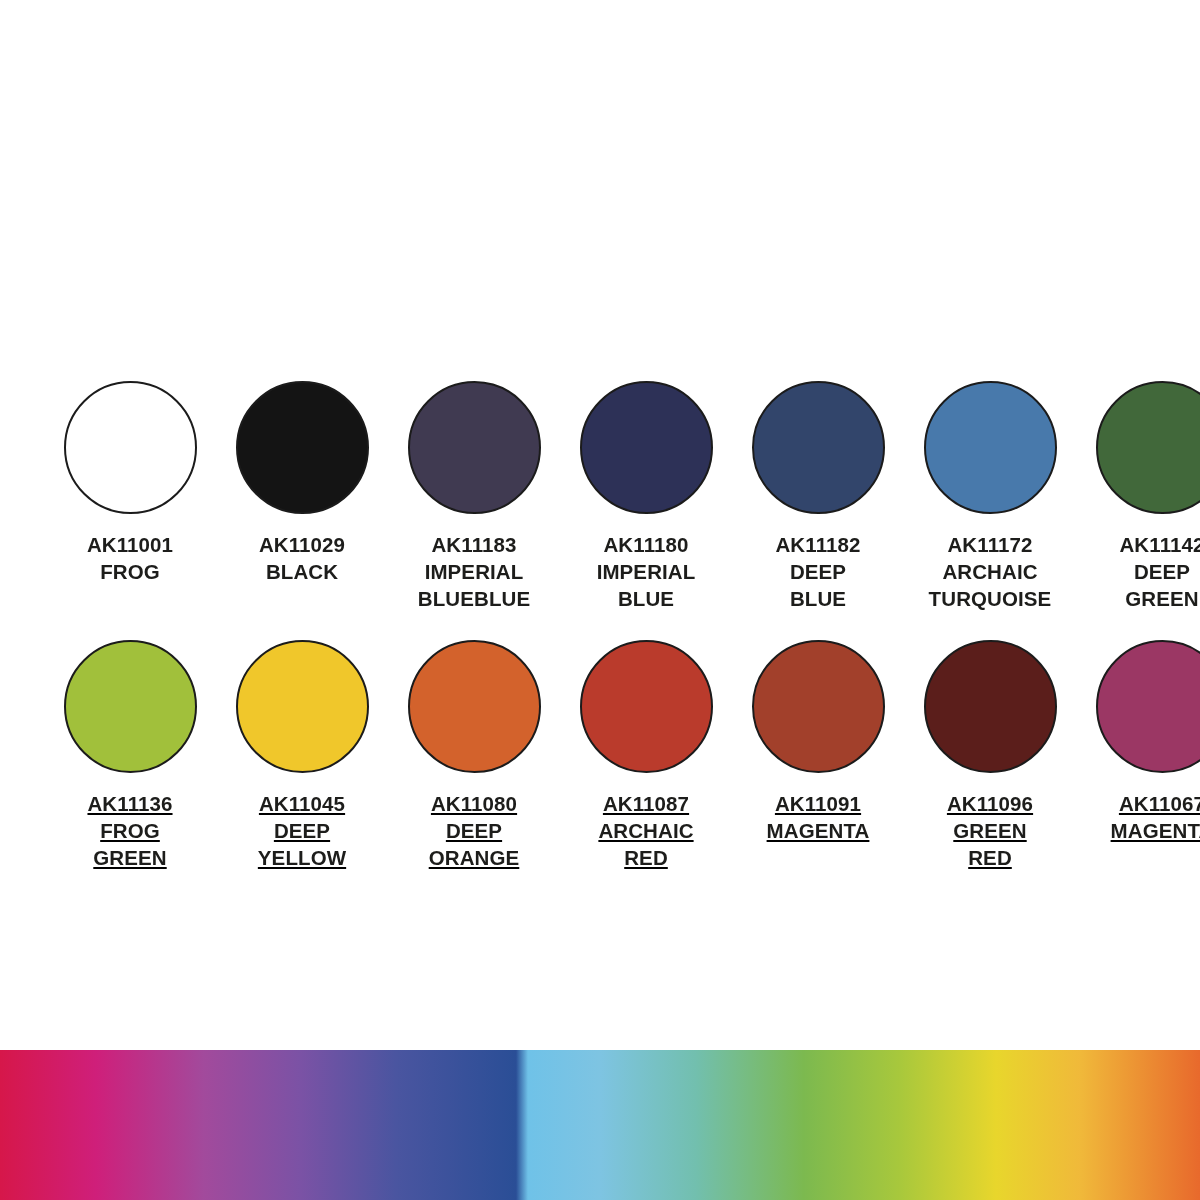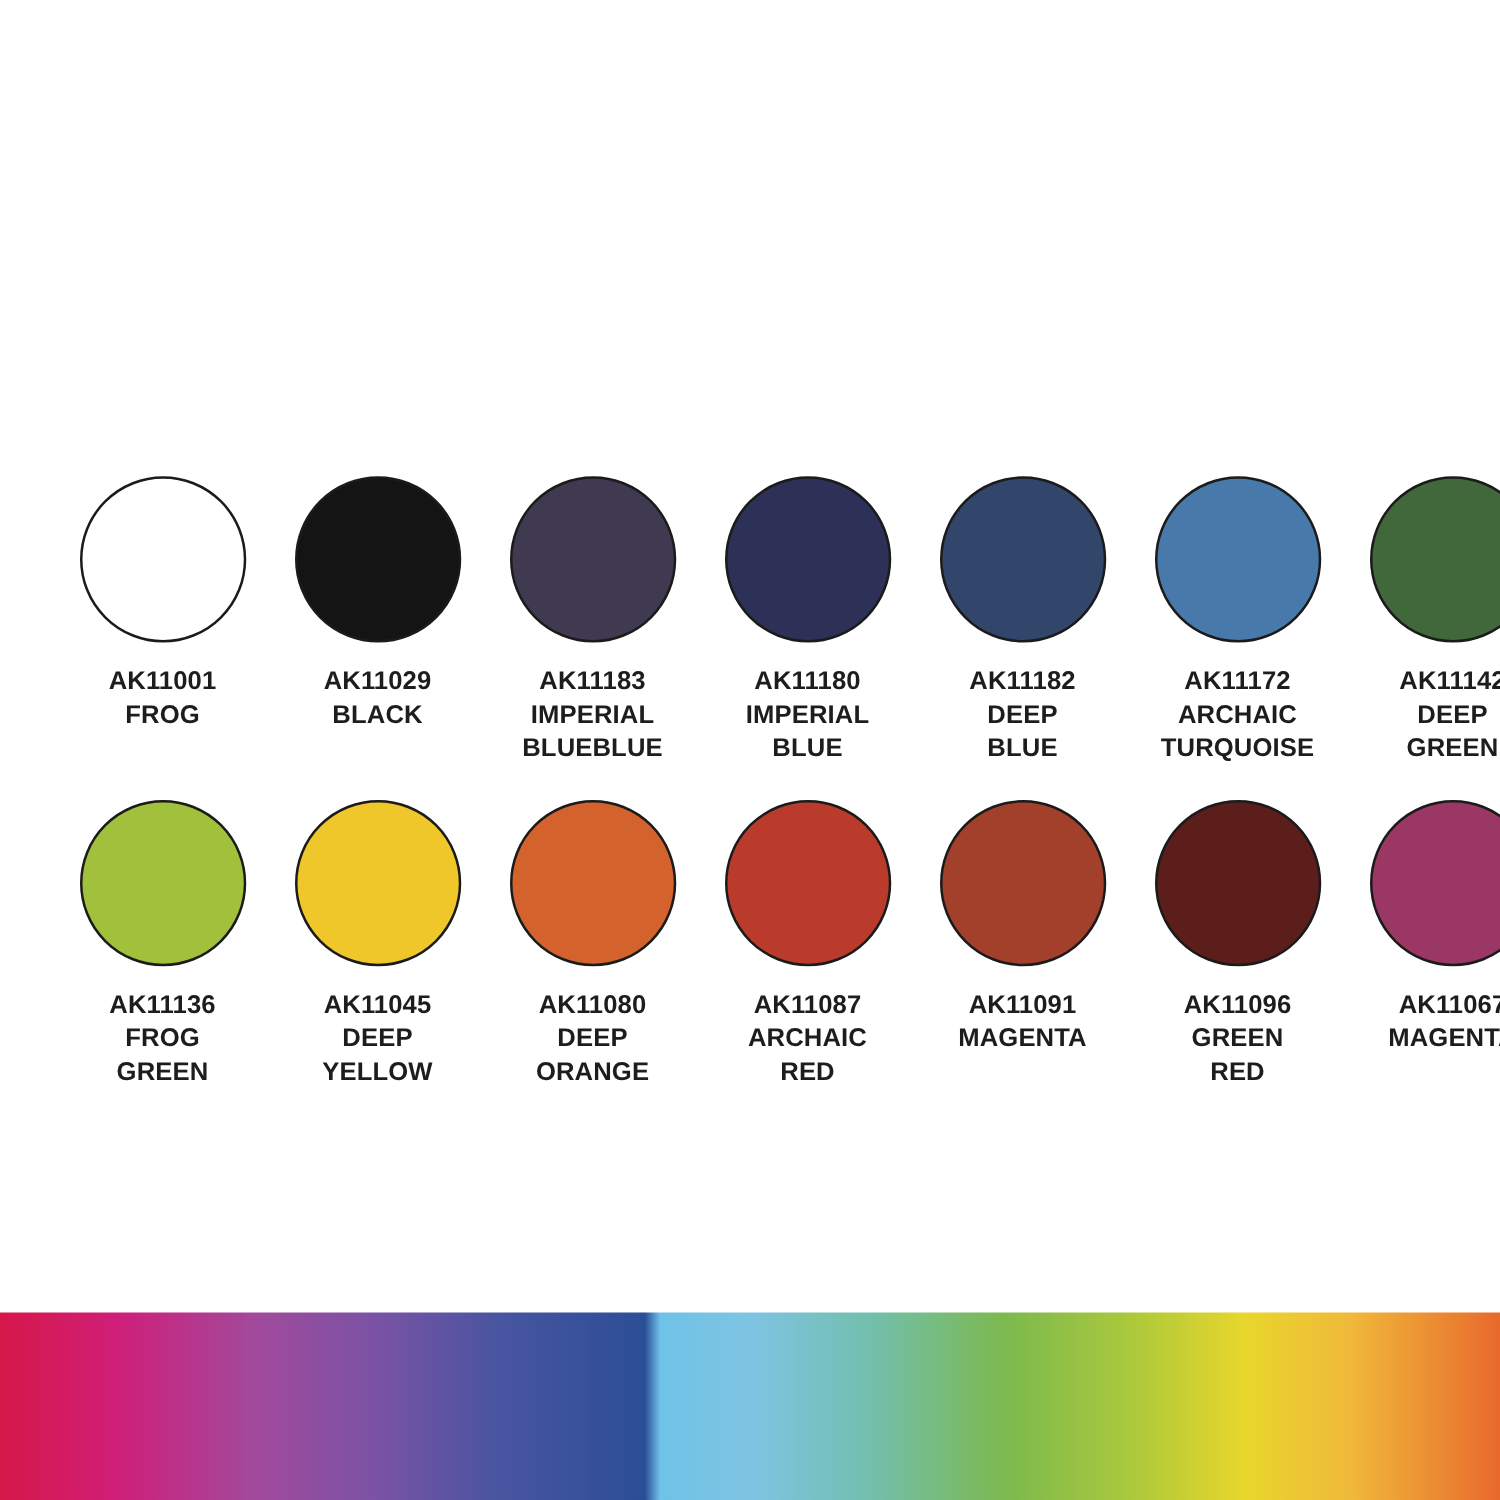--- a/index.html
+++ b/index.html
@@ -30,21 +30,21 @@
 
   .swatch-row {
     display: grid;
     grid-template-columns: repeat(7, 1fr);
     column-gap: 22px;
     width: 1090px;
     margin: 0 auto;
   }
 
   .swatch-row.row-top { margin-top: 365px; }
-  .swatch-row.row-bottom { margin-top: 28px; }
+  .swatch-row.row-bottom { margin-top: 28px; text-decoration: underline; }
 
   .swatch-cell {
     display: flex;
     flex-direction: column;
     align-items: center;
   }
 
   .swatch-disc {
     width: 133px;
     height: 133px;

